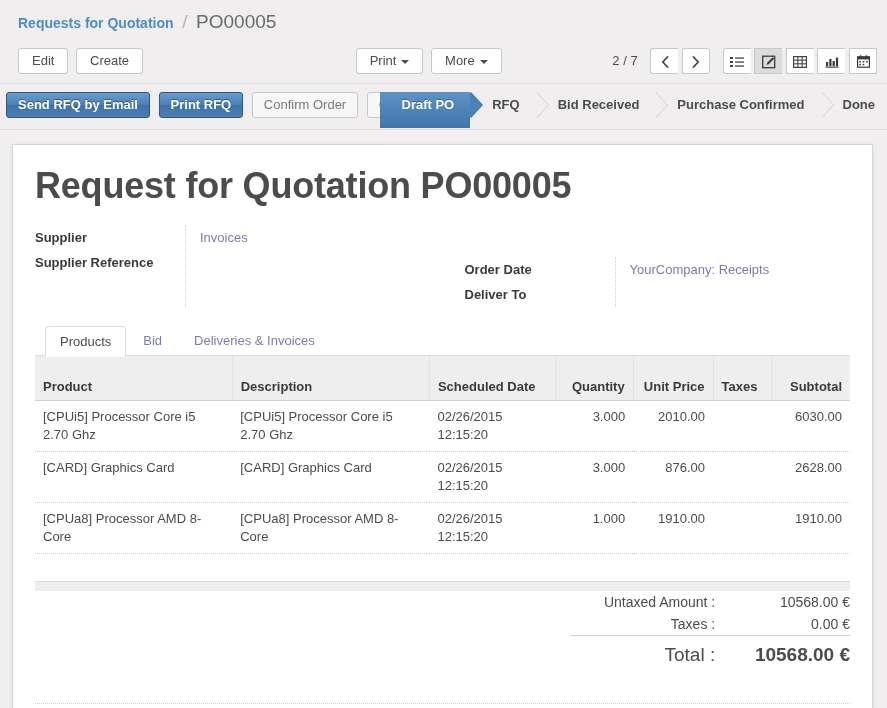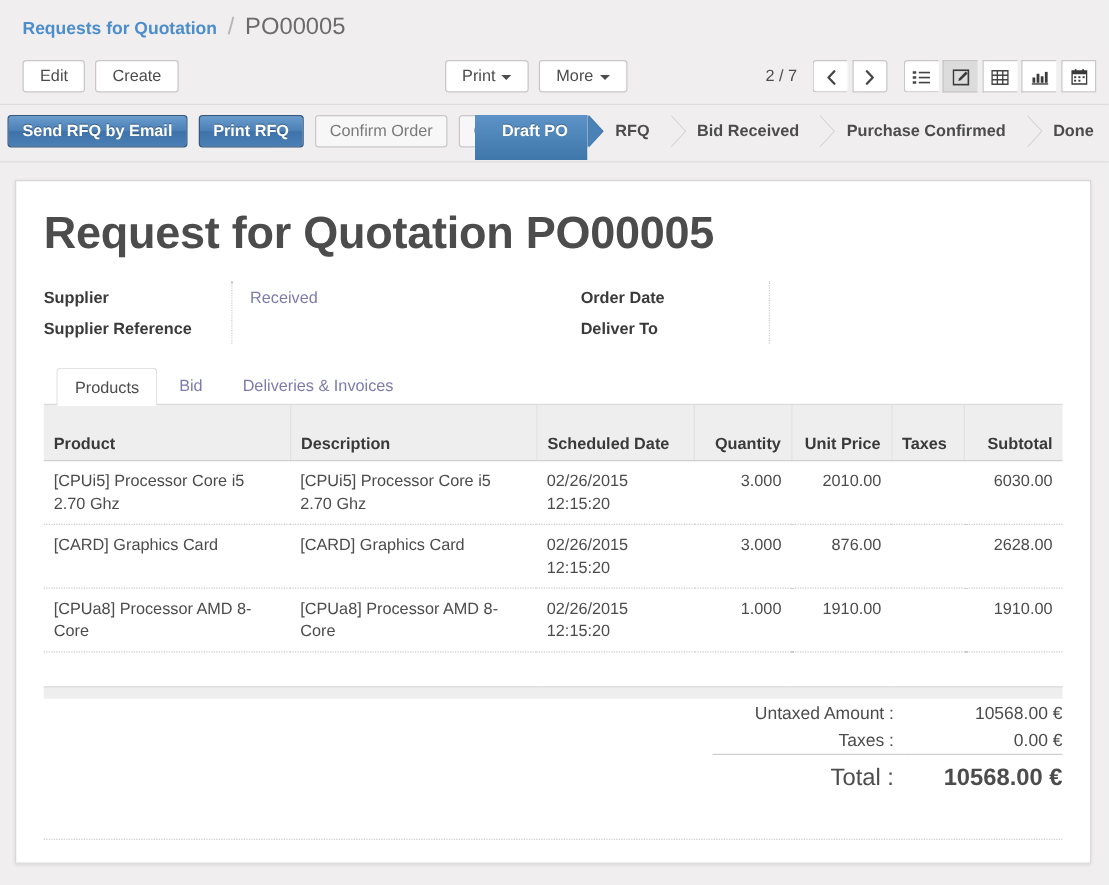--- a/index.html
+++ b/index.html
@@ -208,21 +208,21 @@
     margin: 0 0 18px 0;
     font-size: 36px;
     font-weight: bold;
     color: #4c4c4c;
     letter-spacing: -0.2px;
   }
 
   
   .group-row { display: flex; margin-bottom: 8px; }
   .group { flex: 1 1 50%; display: flex; }
-  .group.right { padding-left: 22px; }
+  .group.right { padding-left: 22px; margin-top: 32px; }
   .labels-col { width: 150px; flex: 0 0 150px; }
   .values-col {
     flex: 1 1 auto;
     border-left: 1px dotted #cfcfcf;
     padding-left: 14px;
   }
   .f-label {
     height: 25px;
     line-height: 25px;
     font-weight: bold;
@@ -440,30 +440,31 @@
 
       <h1 class="doc-title">Request for Quotation PO00005</h1>
 
       <div class="group-row">
         <div class="group">
           <div class="labels-col">
             <div class="f-label">Supplier</div>
             <div class="f-label">Supplier Reference</div>
           </div>
           <div class="values-col">
-            <div class="f-value link">Received</div>
+            <div class="f-value link">Invoices</div>
             <div class="f-value">&nbsp;</div>
           </div>
         </div>
         <div class="group right">
           <div class="labels-col">
             <div class="f-label">Order Date</div>
             <div class="f-label">Deliver To</div>
           </div>
           <div class="values-col">
+            <div class="f-value link">YourCompany: Receipts</div>
           </div>
         </div>
       </div>
 
       <div class="nb-tabs">
         <span class="nb-tab active">Products</span>
         <span class="nb-tab">Bid</span>
         <span class="nb-tab">Deliveries &amp; Invoices</span>
       </div>
 

